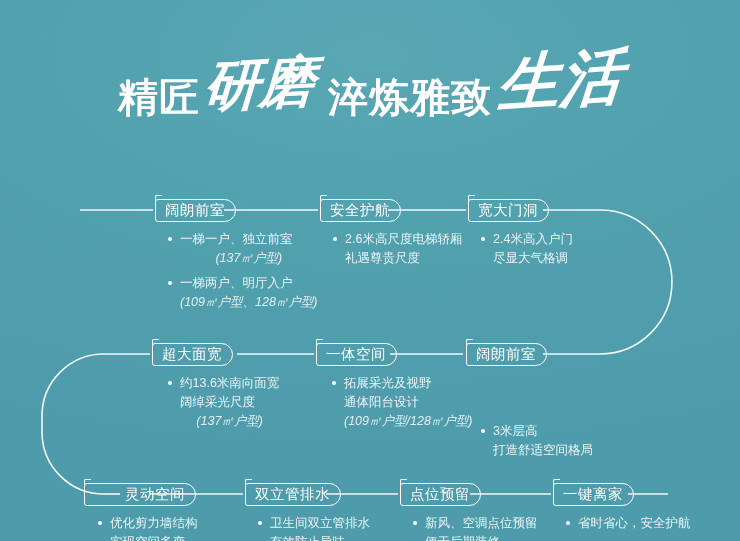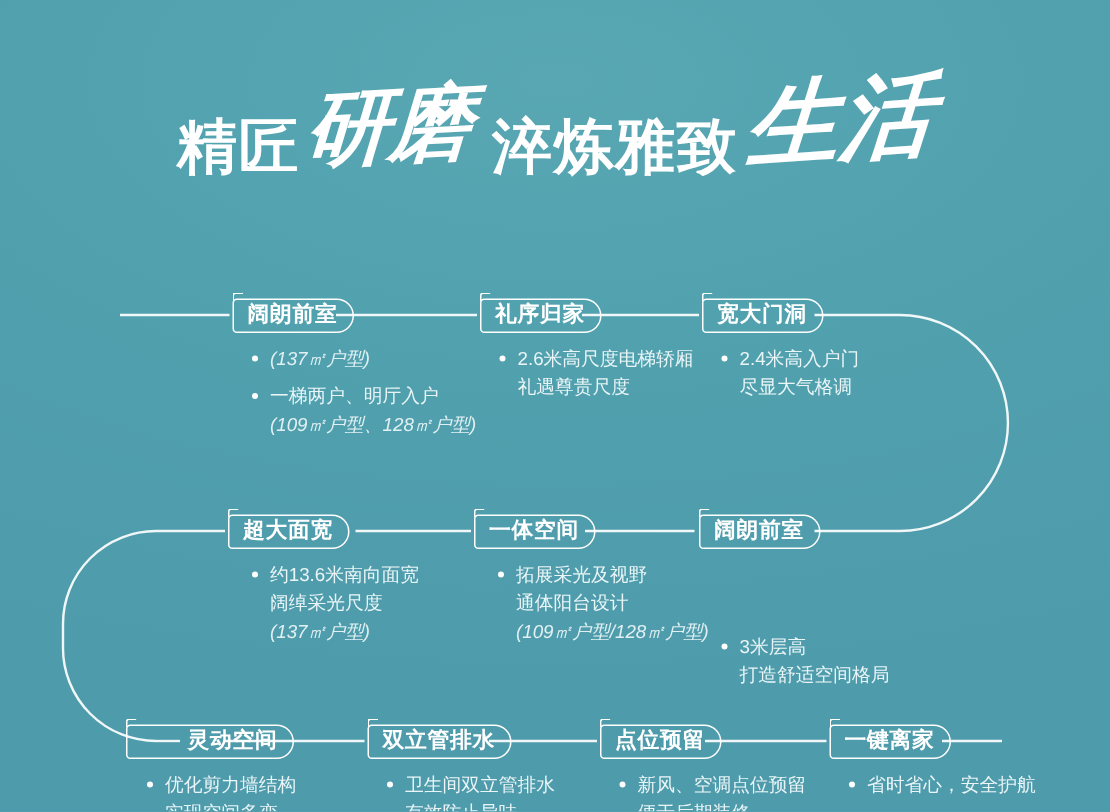--- a/index.html
+++ b/index.html
@@ -91,21 +91,21 @@
     opacity: .92;
   }
 
   
   .chip {
     position: absolute;
     height: 23px;
     box-sizing: border-box;
     color: #ffffff;
     font-size: 14.5px;
-    font-weight: 700;
+    font-weight: 400;
     letter-spacing: .5px;
     line-height: 21px;
     text-align: center;
     white-space: nowrap;
     border: 1.4px solid #ffffff;
     border-radius: 3px 12px 12px 3px;
     padding: 0 10px 0 9px;
     background: transparent;
   }
   .chip::before {
@@ -141,20 +141,21 @@
     top: 7px;
     width: 4px;
     height: 4px;
     border-radius: 50%;
     background: #ffffff;
   }
   .bullet-line { display: block; }
   .bullet-line.sub {
     font-style: italic;
     opacity: .95;
+    text-align: center;
   }
 </style>
 </head>
 <body>
 
 <div id="poster">
 
   <div class="headline">
     <span class="seg seg-a">精匠</span><span class="seg seg-b">研磨</span><span class="seg seg-c">淬炼雅致</span><span class="seg seg-d">生活</span>
   </div>
@@ -179,31 +180,32 @@
     <path d="M 470 494 H 551"></path>
     <path d="M 628 494 H 668"></path>
   </svg>
 
   <div class="chip" style="left:155px; top:199px;">
     <span>阔朗前室</span>
   </div>
   <div class="bullets" style="left:168px; top:230px;">
     <div class="bullet-item">
       <span class="dot"></span>
+      <span class="bullet-line">一梯一户、独立前室</span>
       <span class="bullet-line sub">(137㎡户型)</span>
     </div>
     <div class="bullet-item">
       <span class="dot"></span>
       <span class="bullet-line">一梯两户、明厅入户</span>
       <span class="bullet-line sub">(109㎡户型、128㎡户型)</span>
     </div>
   </div>
 
   <div class="chip" style="left:320px; top:199px;">
-    <span>礼序归家</span>
+    <span>安全护航</span>
   </div>
   <div class="bullets" style="left:333px; top:230px;">
     <div class="bullet-item">
       <span class="dot"></span>
       <span class="bullet-line">2.6米高尺度电梯轿厢</span>
       <span class="bullet-line">礼遇尊贵尺度</span>
     </div>
   </div>
 
   <div class="chip" style="left:468px; top:199px;">

